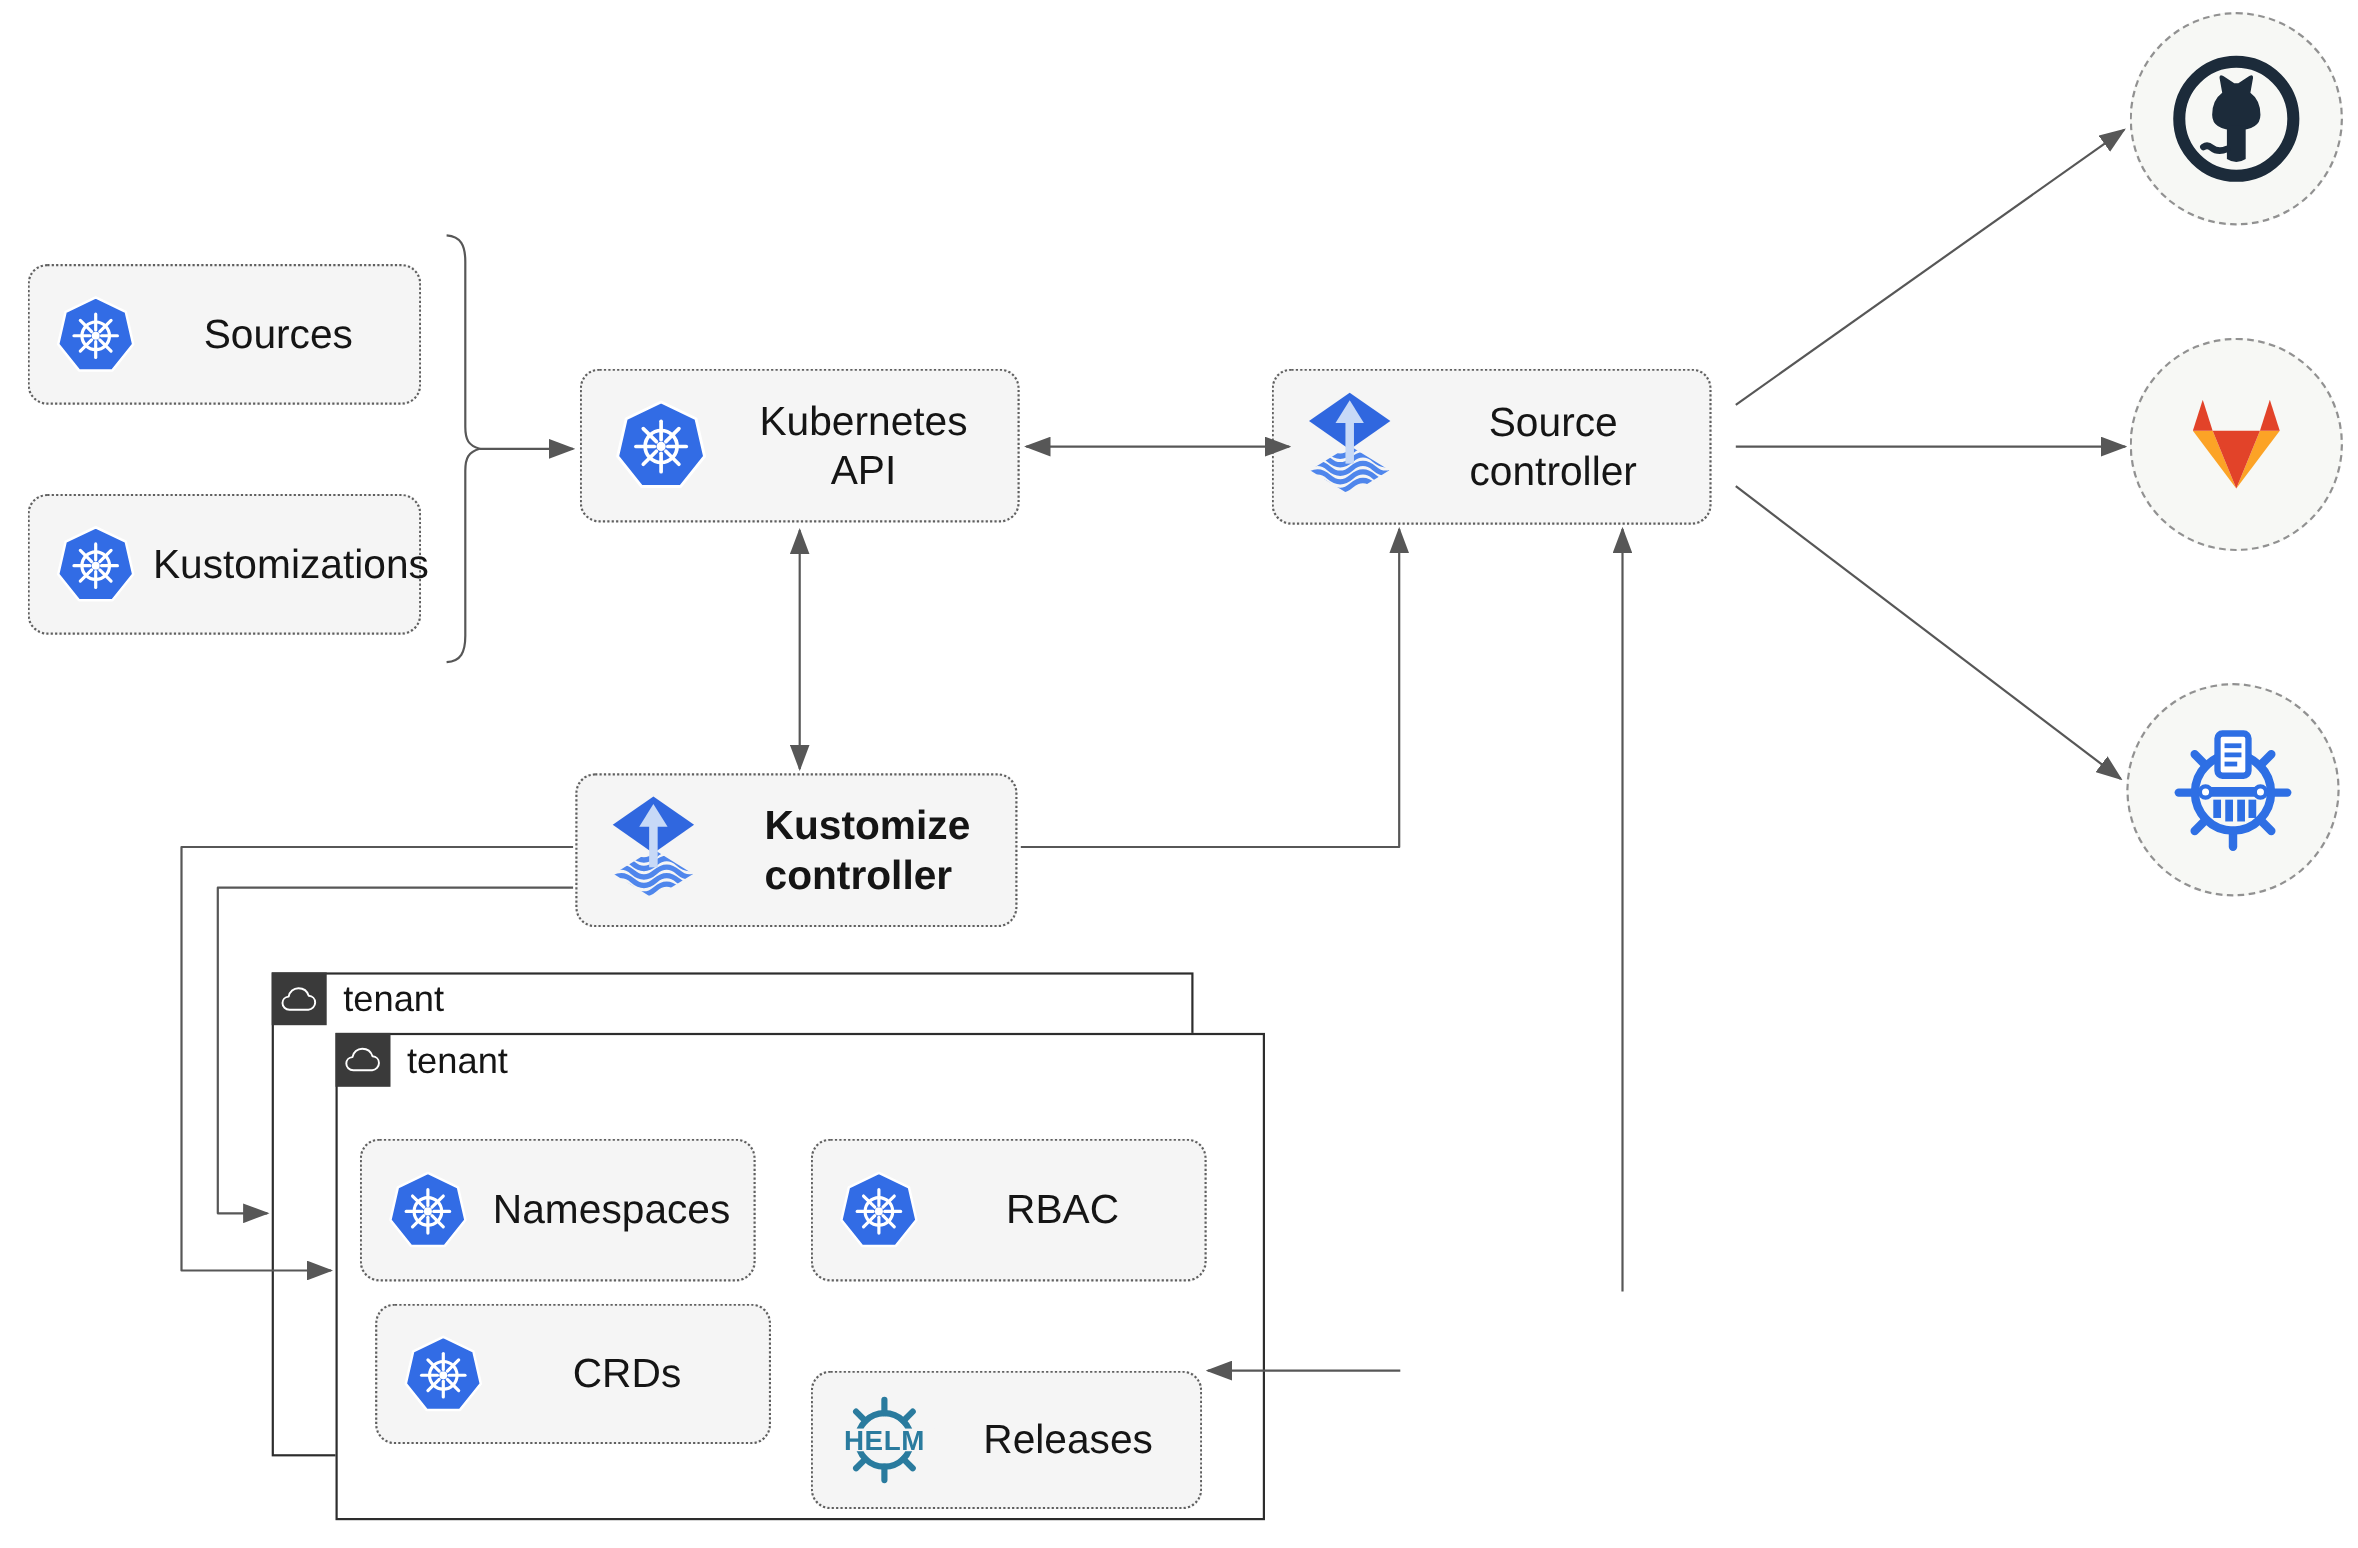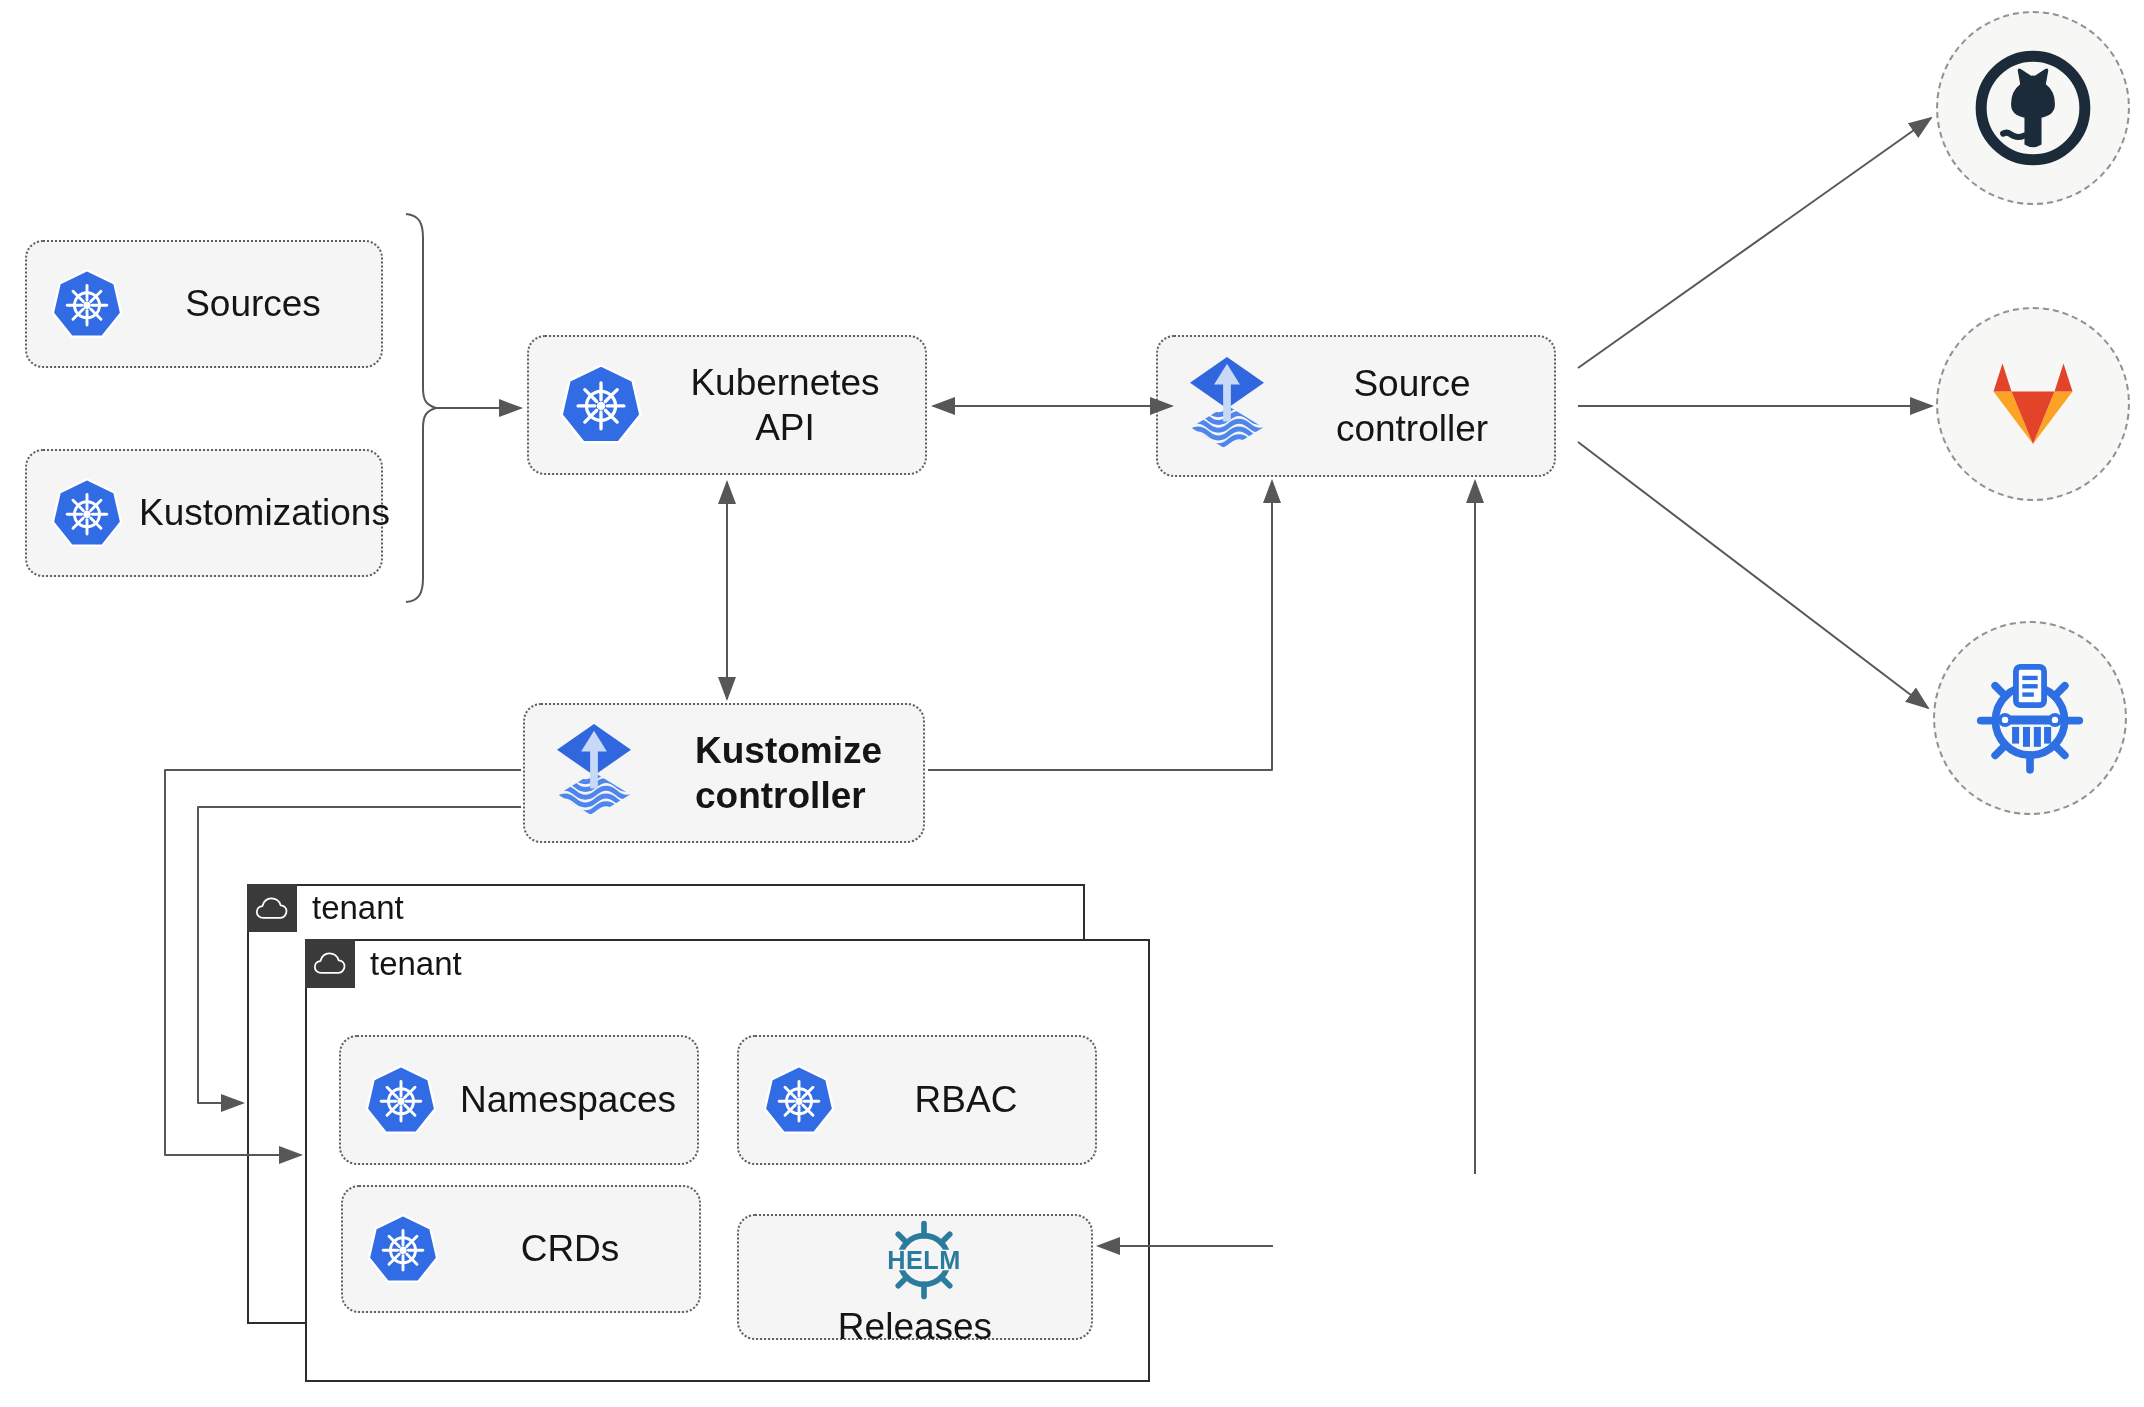--- a/index.html
+++ b/index.html
@@ -206,21 +206,21 @@
   <div class="node" style="left:523px;top:703px;width:402px;height:140px;font-weight:bold;">
     <span class="node-icon" style="margin-left:26px;">
         <svg width="86" height="102">
           <use href="#sym-flux"></use>
         </svg>
       </span>
     <span class="node-label"><span class="node-label wrap" style="display:inline-block;padding:0;">Kustomize controller</span></span>
   </div>
 
 
-  <div class="node" style="left:339px;top:1035px;width:360px;height:130px;">
+  <div class="node" style="left:327px;top:1035px;width:360px;height:130px;">
     <span class="node-icon">
         <svg width="76" height="79">
           <use href="#sym-k8s"></use>
         </svg>
       </span>
     <span class="node-label">Namespaces</span>
   </div>
   <div class="node" style="left:341px;top:1185px;width:360px;height:128px;">
     <span class="node-icon">
         <svg width="76" height="79">
@@ -230,21 +230,21 @@
     <span class="node-label">CRDs</span>
   </div>
   <div class="node" style="left:737px;top:1035px;width:360px;height:130px;">
     <span class="node-icon">
         <svg width="76" height="79">
           <use href="#sym-k8s"></use>
         </svg>
       </span>
     <span class="node-label">RBAC</span>
   </div>
-  <div class="node" style="left:737px;top:1214px;width:356px;height:126px;flex-direction:column;">
+  <div class="node" style="left:737px;top:1246px;width:356px;height:126px;">
     <span class="node-icon" style="margin-left:18px;">
         <svg width="94" height="88">
           <use href="#sym-helm"></use>
         </svg>
       </span>
     <span class="node-label">Releases</span>
   </div>
 
   <div class="endpoint" style="left:1936px;top:11px;">
     <svg width="122" height="122">

